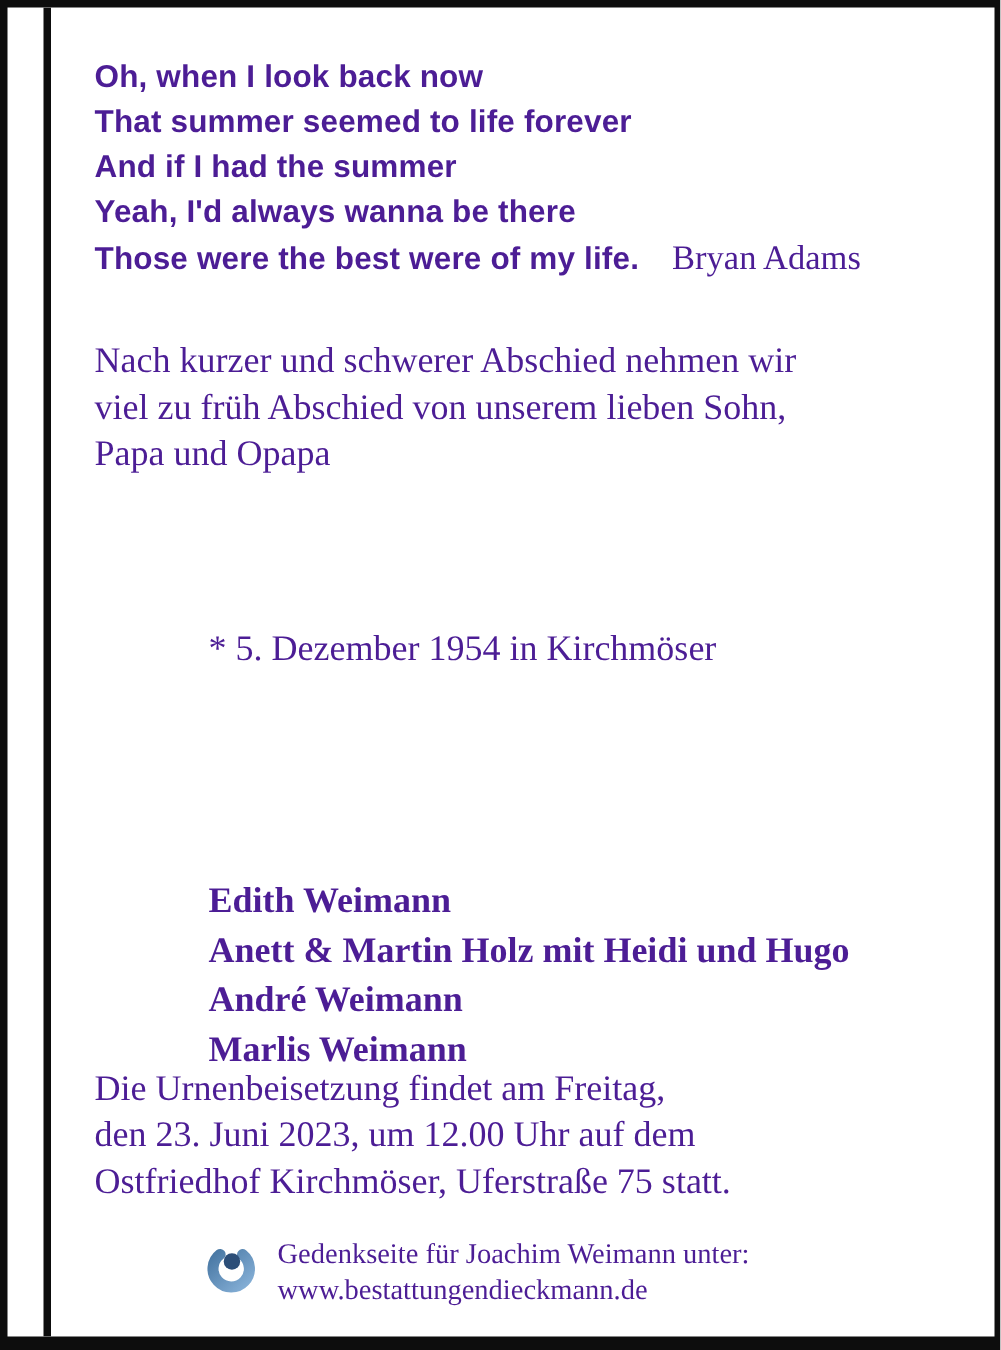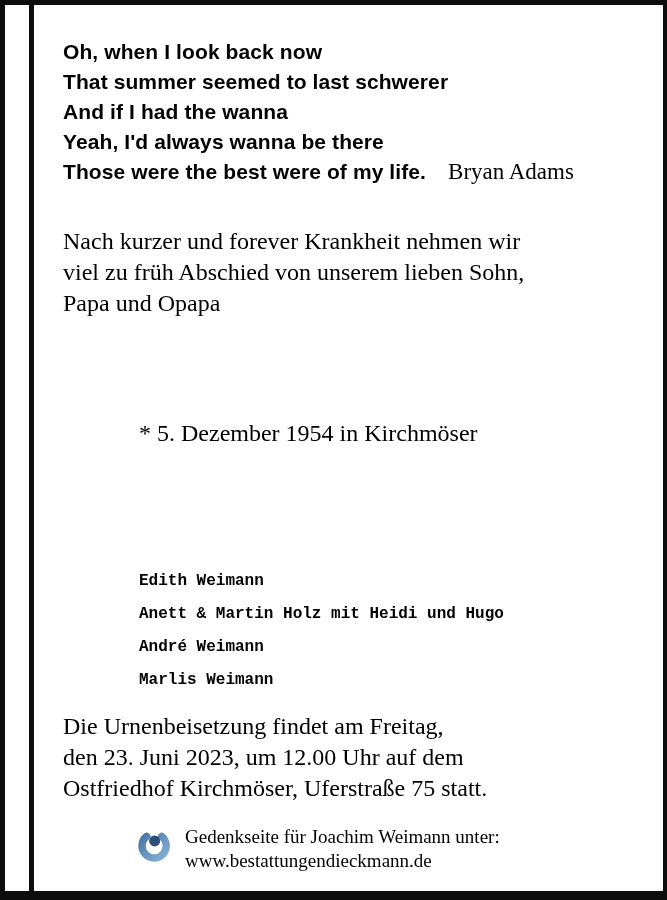--- a/index.html
+++ b/index.html
@@ -9,21 +9,21 @@
     height: 900px;
     box-sizing: border-box;
     background: #ffffff;
     border-style: solid;
     border-color: #0d0d0d;
     border-top-width: 5px;
     border-left-width: 5px;
     border-right-width: 4px;
     border-bottom-width: 9px;
     overflow: hidden;
-    color: #000000;
+    color: #4c1d95;
   }
   .mourning-rule {
     position: absolute;
     left: 24px;
     top: 0;
     bottom: 0;
     width: 5px;
     background: #0d0d0d;
   }
   .abs { position: absolute; }
@@ -78,26 +78,25 @@
   .closing {
     left: 134px;
     top: 518px;
     font-size: 24px;
     line-height: 28px;
     white-space: nowrap;
   }
 
   .mourners {
     left: 134px;
-    top: 560px;
+    top: 580px;
     font-weight: bold;
-    font-size: 16px;
+    font-size: 24px;
     line-height: 33px;
     white-space: nowrap;
-    font-family: Liberation Mono, monospace;
   }
 
   .burial {
     left: 58px;
     top: 706px;
     font-size: 24px;
     line-height: 31px;
     white-space: nowrap;
   }
 
@@ -118,28 +117,28 @@
 </style>
 </head>
 <body>
 
 <div class="page">
 
   <div class="mourning-rule"></div>
 
   <div class="abs poem sans">
     <div>Oh, when I look back now</div>
-    <div>That summer seemed to last schwerer</div>
-    <div>And if I had the wanna</div>
+    <div>That summer seemed to life forever</div>
+    <div>And if I had the summer</div>
     <div>Yeah, I'd always wanna be there</div>
     <div><span>Those were the best were of my life.</span><span class="attribution">Bryan Adams</span></div>
   </div>
 
   <div class="abs intro serif">
-    <div>Nach kurzer und forever Krankheit nehmen wir</div>
+    <div>Nach kurzer und schwerer Abschied nehmen wir</div>
     <div>viel zu früh Abschied von unserem lieben Sohn,</div>
     <div>Papa und Opapa</div>
   </div>
 
 
   <div class="abs dates serif">
     <div class="date-line">* 5. Dezember 1954 in Kirchmöser</div>
   </div>
 
 

